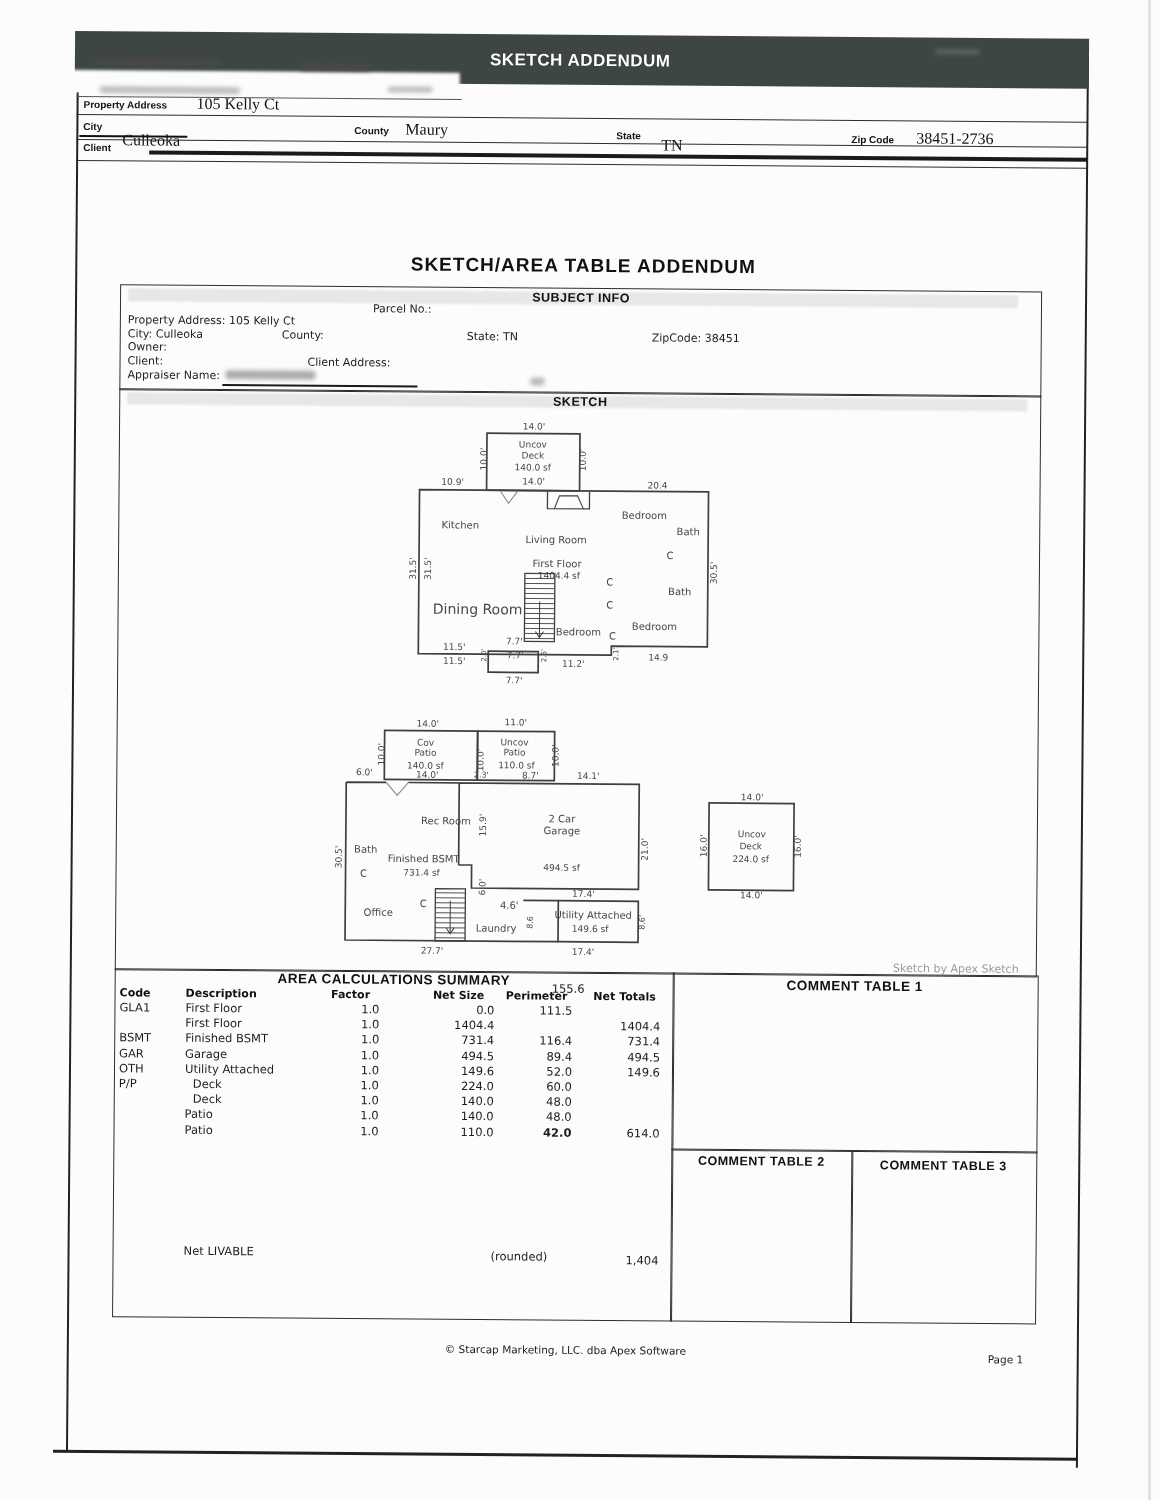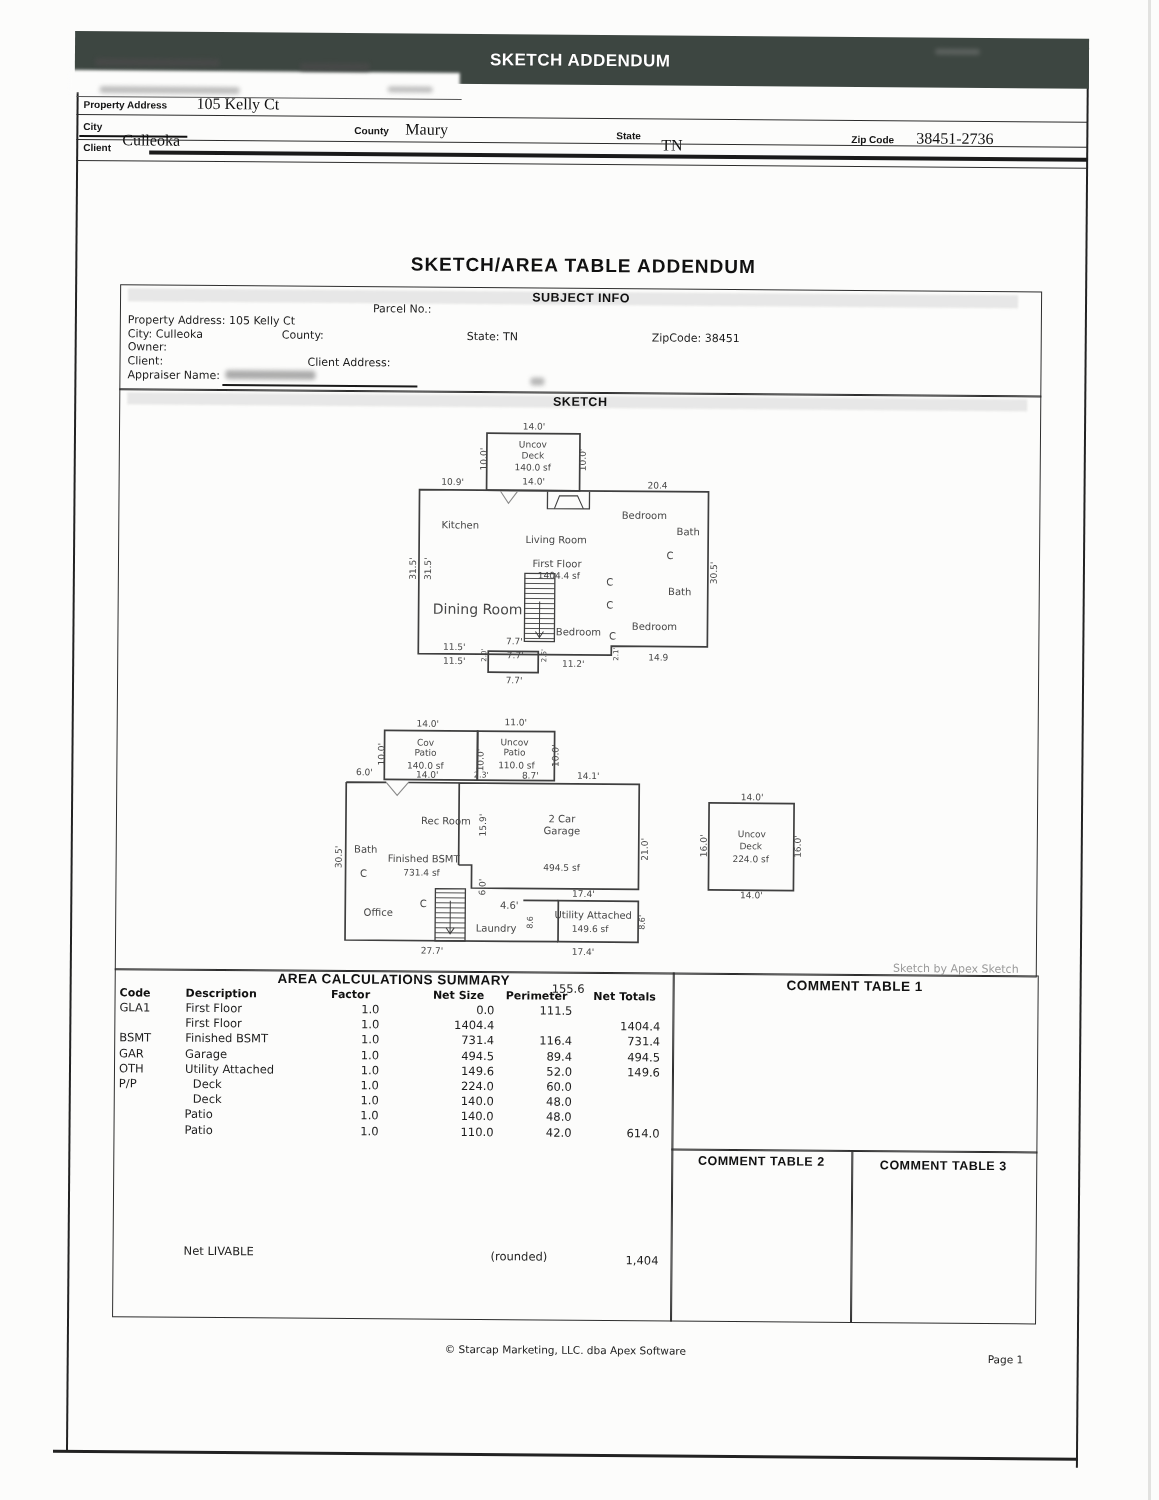--- a/index.html
+++ b/index.html
@@ -265,21 +265,21 @@
         <div class="abs td" style="left: 387px; top: 1091.2px; transform: translateX(-100%);">1.0</div>
         <div class="abs td" style="left: 502px; top: 1091.2px; transform: translateX(-100%);">140.0</div>
         <div class="abs td" style="left: 580px; top: 1091.2px; transform: translateX(-100%);">48.0</div>
         <div class="abs td" style="left: 193px; top: 1106.4px;">Patio</div>
         <div class="abs td" style="left: 387px; top: 1106.4px; transform: translateX(-100%);">1.0</div>
         <div class="abs td" style="left: 502px; top: 1106.4px; transform: translateX(-100%);">140.0</div>
         <div class="abs td" style="left: 580px; top: 1106.4px; transform: translateX(-100%);">48.0</div>
         <div class="abs td" style="left: 193px; top: 1121.6px;">Patio</div>
         <div class="abs td" style="left: 387px; top: 1121.6px; transform: translateX(-100%);">1.0</div>
         <div class="abs td" style="left: 502px; top: 1121.6px; transform: translateX(-100%);">110.0</div>
-        <div class="abs td" style="left: 580px; top: 1121.6px; transform: translateX(-100%);">42.0</div>
+        <div class="abs td" style="left: 580px; top: 1121.6px; transform: translateX(-100%); font-weight: bold;">42.0</div>
         <div class="abs td" style="left: 668px; top: 1121.6px; transform: translateX(-100%);">614.0</div>
       </div>
   <div class="abs td" style="left:193px;top:1243px;">Net LIVABLE</div>
   <div class="abs td" style="left:500px;top:1246px;">(rounded)</div>
   <div class="abs td" style="left:668px;top:1249px;transform:translateX(-100%);">1,404</div>
 
   <div class="abs box" style="left:680px;top:968px;width:364px;height:176px;"></div>
   <div class="abs sec-title" style="left:862px;top:980px;transform:translate(-50%,-50%);font-size:13.5px;">COMMENT TABLE 1</div>
   <div class="abs box" style="left:680px;top:1144px;width:180px;height:171px;"></div>
   <div class="abs sec-title" style="left:770px;top:1156px;transform:translate(-50%,-50%);">COMMENT TABLE 2</div>

